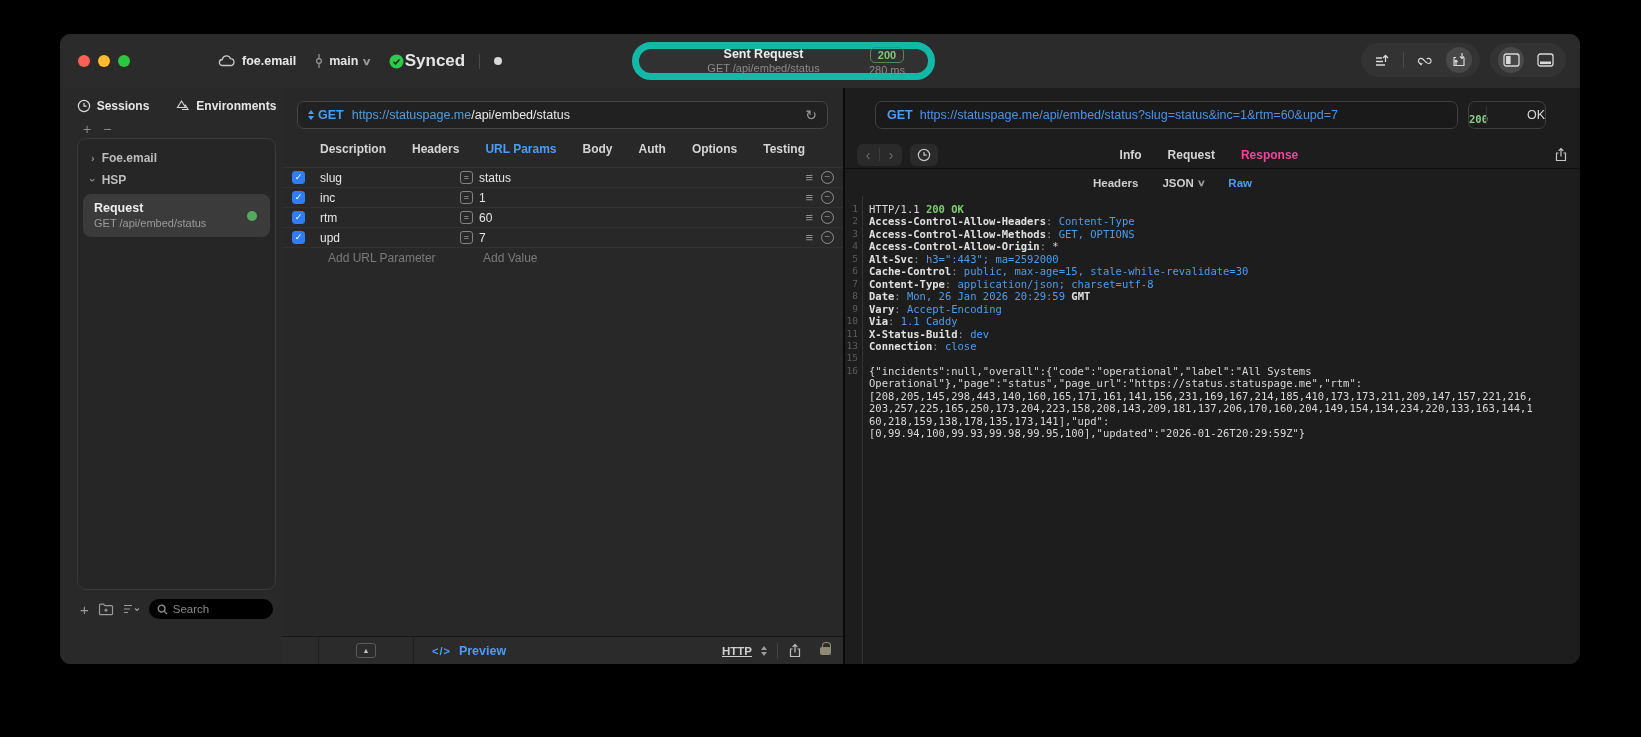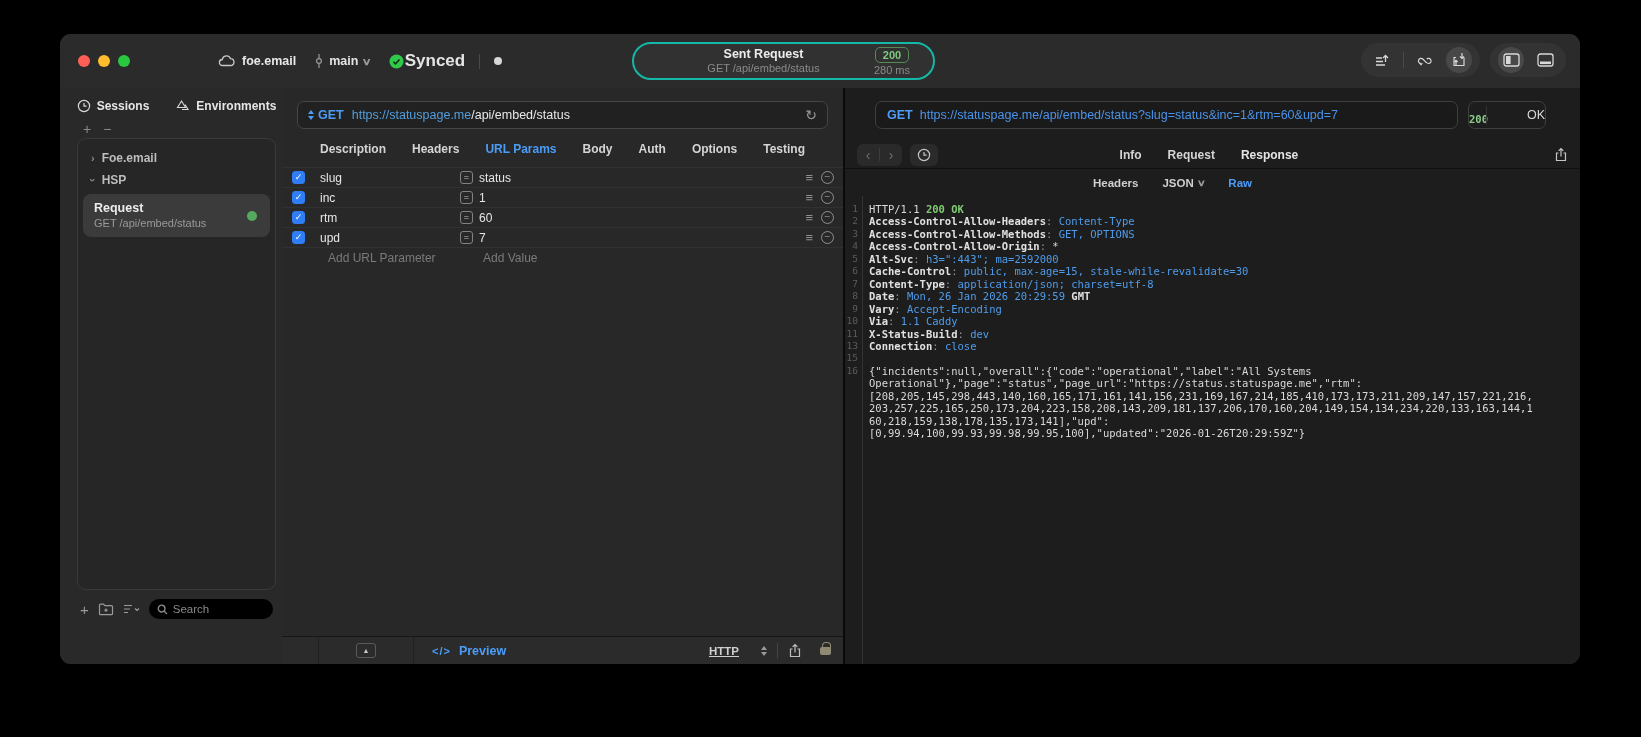--- a/index.html
+++ b/index.html
@@ -13,21 +13,21 @@
   .traffic { display:flex; gap:8px; margin-left:18px; }
   .tl { width:12px; height:12px; border-radius:50%; }
   .tl.r { background:#ff5f57; } .tl.y { background:#febc2e; } .tl.g { background:#28c840; }
   .tb-proj { display:flex; align-items:center; gap:7px; margin-left:88px; color:#e8e8e8; font-size:12.5px; font-weight:bold; }
   .tb-branch { display:flex; align-items:center; gap:5px; margin-left:18px; color:#e4e4e4; font-size:12.5px; font-weight:bold; }
   .chev { color:#9a9a9a; font-size:10px; transform:scaleX(1.4); }
   .tb-sync { display:flex; align-items:center; gap:1px; margin-left:18px; color:#e4e4e4; font-size:17px; font-weight:bold; }
   .tb-sep { width:1px; height:15px; background:#4a4a4a; margin-left:14px; }
   .tb-dot { width:8px; height:8px; border-radius:50%; background:#d8d8d8; margin-left:14px; }
   .center-pill { position:absolute; left:572px; top:8px; width:303px; height:38px; background:#313131;
-                 border:2px solid #14b8a6; border-radius:19px; display:flex; align-items:center; }
+                 border:7px solid #14b8a6; border-radius:19px; display:flex; align-items:center; }
   .cp-text { flex:1; text-align:center; padding-left:34px; }
   .cp-title { color:#ececec; font-size:12.5px; font-weight:bold; line-height:15px; }
   .cp-sub { color:#8a8a8a; font-size:11px; line-height:13px; }
   .cp-right { width:66px; text-align:center; margin-right:8px; }
   .cp-code { display:inline-block; color:#7ec97e; border:1px solid #558a55; border-radius:5px;
              font-size:11px; font-weight:bold; padding:0 7px; line-height:14px; }
   .cp-ms { color:#8a8a8a; font-size:11px; line-height:13px; margin-top:1px; }
   .tb-right { position:absolute; right:14px; top:9px; display:flex; gap:10px; }
   .tb-pill { background:#333; border-radius:18px; height:34px; display:flex; align-items:center; padding:0 8px; gap:8px; }
   .tb-ic { width:26px; height:26px; border-radius:50%; display:flex; align-items:center; justify-content:center; color:#d8d8d8; }
@@ -88,21 +88,21 @@
   .add-name { margin-left:46px; width:155px; }
   .mid-space { flex:1; }
   .mp-footer { height:28px; flex:none; border-top:1px solid #161616; background:#2b2b2b; display:flex; align-items:center; }
   .f-c1 { width:37px; height:100%; border-right:1px solid #202020; }
   .f-c2 { width:95px; height:100%; border-right:1px solid #202020; display:flex; align-items:center; justify-content:center; }
   .f-collapse { width:20px; height:15px; border:1px solid #5a5a5a; border-radius:3px; color:#c8c8c8; font-size:7px;
                 display:flex; align-items:center; justify-content:center; }
   .f-preview { display:flex; align-items:center; gap:8px; margin-left:18px; color:#4a9df8; font-size:12.5px; font-weight:bold; }
   .f-code { font-size:11px; letter-spacing:1px; }
   .f-right { margin-left:auto; display:flex; align-items:center; }
-  .f-http { display:flex; align-items:center; gap:22px; color:#d0d0d0; font-size:11.5px; font-weight:bold;text-decoration:underline; }
+  .f-http { display:flex; align-items:center; gap:9px; color:#d0d0d0; font-size:11.5px; font-weight:bold;text-decoration:underline; }
   .f-http .updown { color:#9a9a9a; margin:0; }
   .f-vsep { width:1px; height:15px; background:#454545; margin:0 10px; }
   .f-share { color:#c0c0c0; }
   .lock { width:11px; height:8px; background:#8f8a74; border-radius:2px; position:relative; margin:0 12px 0 18px; }
   .lock:before { content:''; position:absolute; top:-5px; left:2px; width:7px; height:6px;
                  border:1.5px solid #8f8a74; border-bottom:none; border-radius:4px 4px 0 0; }
 
   
   .rp-topbar { margin:13px 34px 0 30px; flex:none; display:flex; gap:10px; }
   .rp-url { flex:1; height:28px; border:1px solid #3f3f3f; border-radius:7px; background:#1a1a1a;
@@ -114,21 +114,21 @@
   .rp-status .txt { color:#d8d8d8; }
   .rp-controls { margin-top:12px; height:28px; flex:none; display:flex; align-items:center; padding:0 12px; position:relative;
                  border-bottom:1px solid #101010; }
   .bf-group { display:flex; align-items:center; height:22px; background:#2a2a2a; border-radius:6px; }
   .bf { width:22px; text-align:center; color:#6f6f6f; font-size:14px; line-height:22px; }
   .bf-div { width:1px; height:13px; background:#3c3c3c; }
   .hist { width:28px; height:22px; background:#2a2a2a; border-radius:6px; display:flex; align-items:center; justify-content:center;
           color:#c5c5c5; margin-left:8px; }
   .rp-tabs { position:absolute; left:50%; transform:translateX(-52%); display:flex; gap:26px; }
   .rp-tab { font-size:12px; font-weight:bold; color:#d4d4d4; }
-  .rp-tab.active { color:#e5e5e5;text-align:center; }
+  .rp-tab.active { color:#ec4899;text-align:center; }
   .rp-share { margin-left:auto; color:#c5c5c5; }
   .rp-subtabs { height:27px; flex:none; display:flex; align-items:center; justify-content:center; gap:24px; transform:translateX(-40px); }
   .rp-subtab { font-size:11.5px; font-weight:bold; color:#cfcfcf; display:flex; align-items:center; gap:4px; }
   .rp-subtab.active { color:#4a9df8; }
   .rp-subtab .chev { font-size:9px; }
   .code { flex:1; min-height:0; position:relative; padding-top:7px; font-family:"DejaVu Sans Mono", monospace; font-size:10.5px; }
   .code:before { content:''; position:absolute; left:17px; top:0; bottom:0; width:1px; background:#333; }
   .cline { display:flex; line-height:12.45px; white-space:pre; }
   .ln { width:13px; flex:none; text-align:right; color:#5c5c5c; font-size:9.5px; }
   .ltx { padding-left:11px; }

